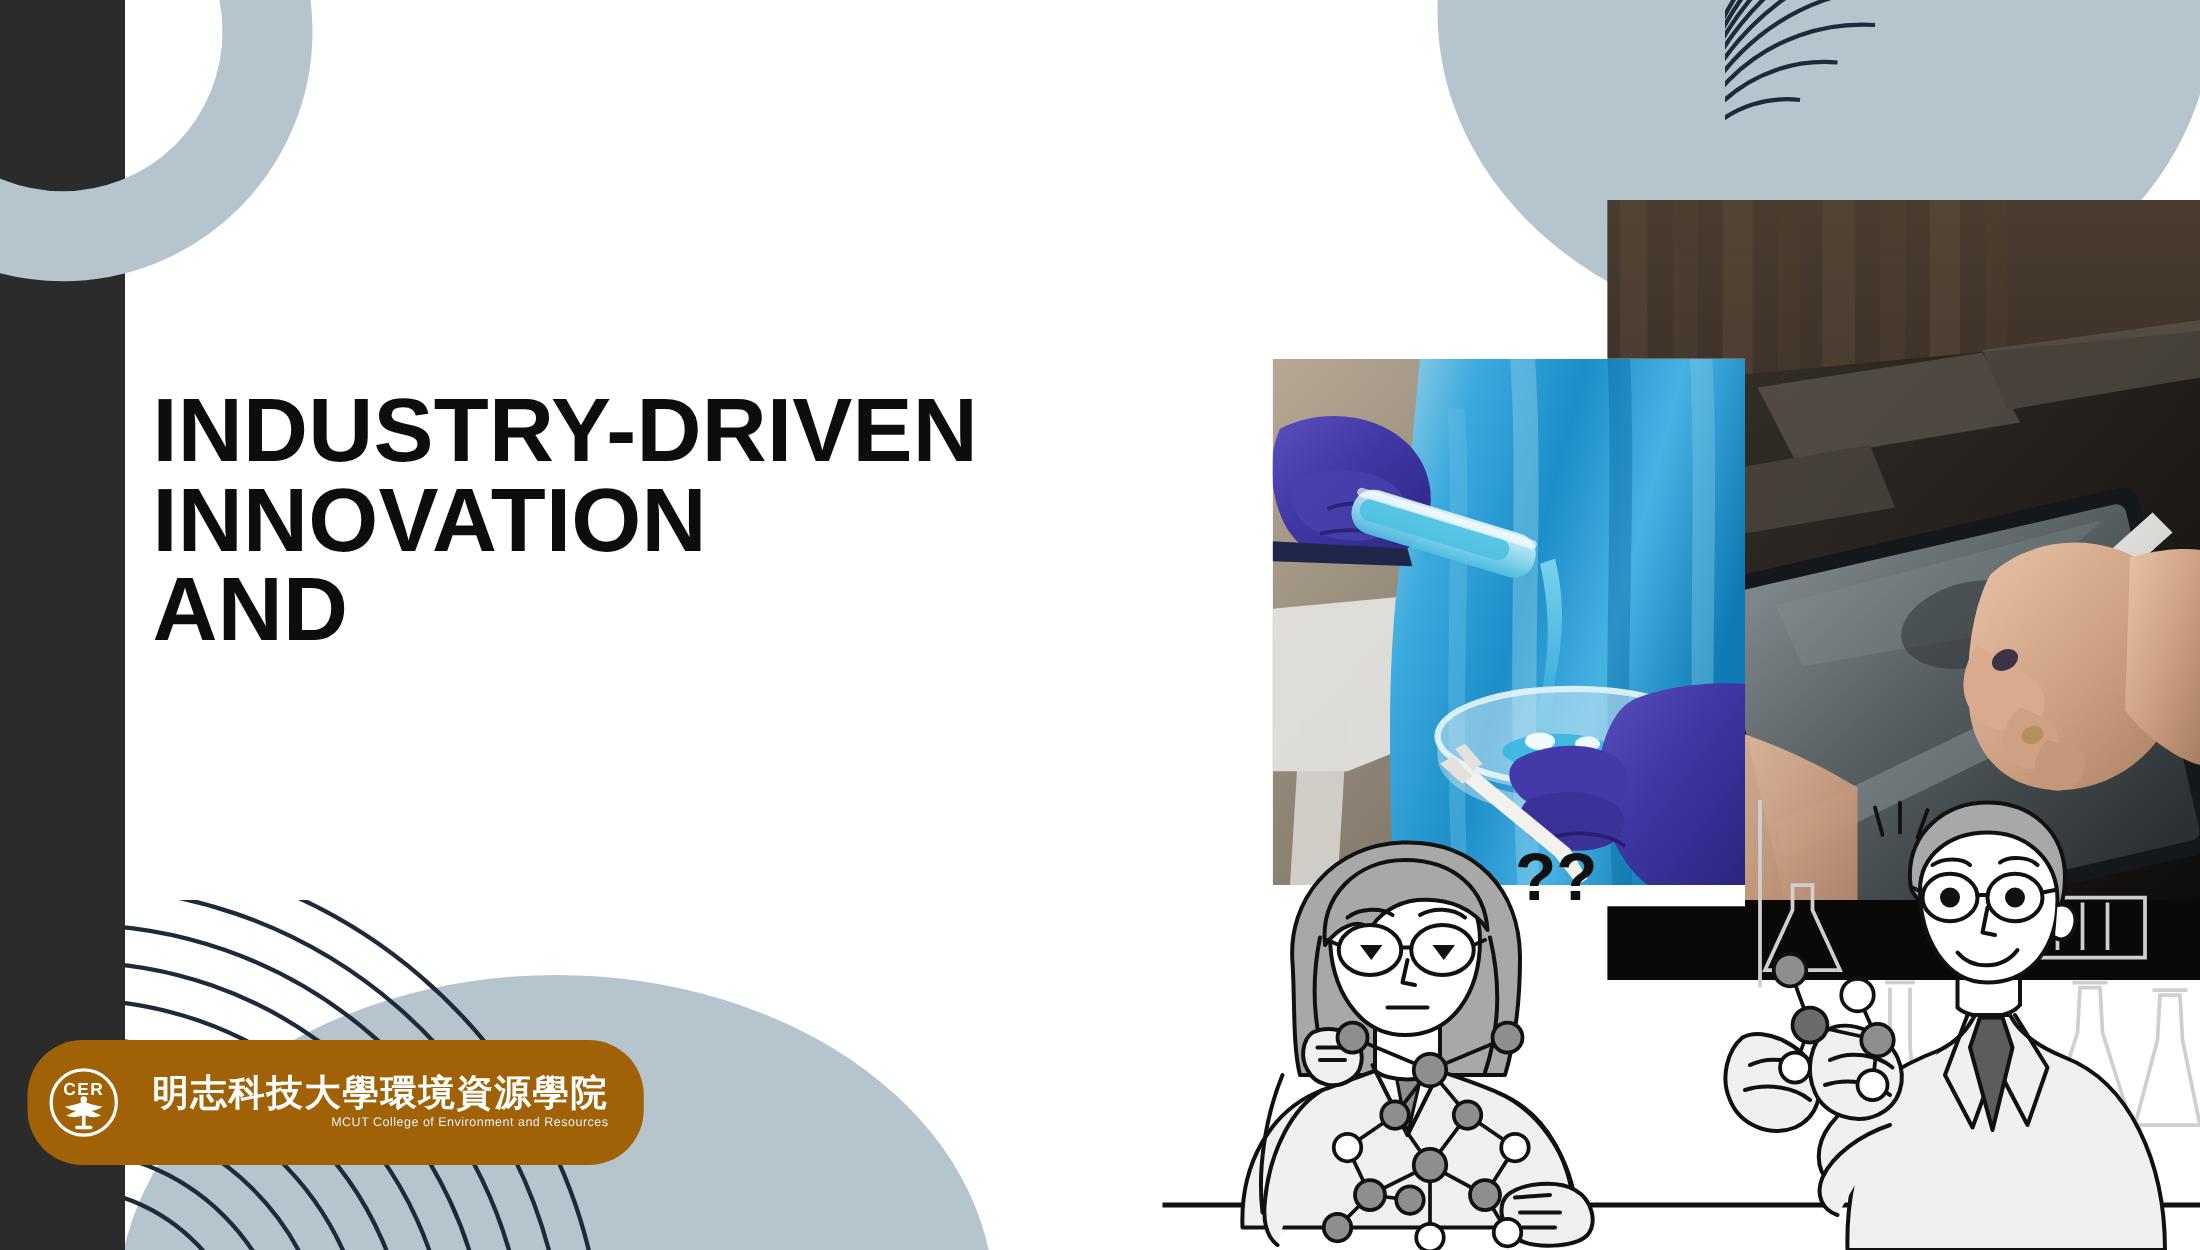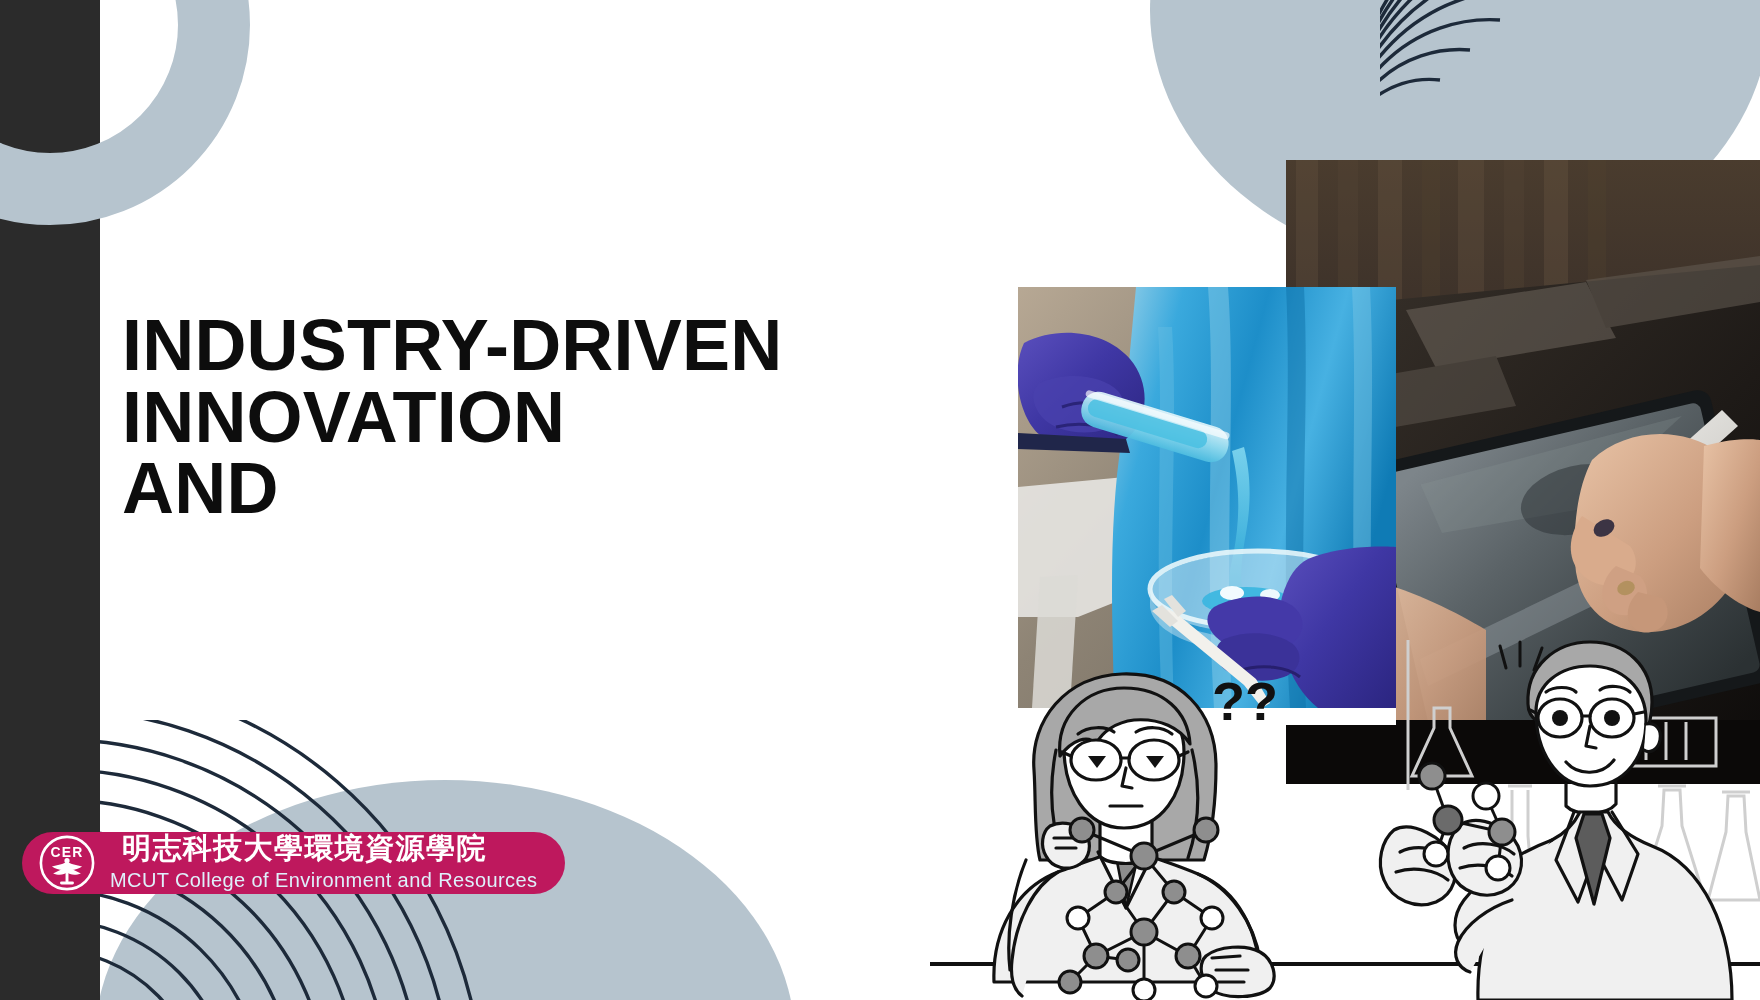--- a/index.html
+++ b/index.html
@@ -47,30 +47,30 @@
 
   .ph{position:absolute;inset:0;}
 
   
   #illo-left{position:absolute;left:930px;top:660px;width:420px;height:340px;z-index:14;}
   #illo-right{position:absolute;left:1360px;top:600px;width:400px;height:400px;z-index:14;}
   #table-line{position:absolute;left:930px;top:962px;width:830px;height:4px;background:#111;z-index:13;}
   .illo svg{display:block;width:100%;height:100%;}
 
   
-  #logo-badge{position:absolute;left:22px;top:832px;height:62px;z-index:20;
-     background:#be185d;border-radius:44px;display:flex;align-items:center;
+  #logo-badge{position:absolute;left:22px;top:832px;height:100px;z-index:20;
+     background:#a16207;border-radius:44px;display:flex;align-items:center;
      padding:0 28px 0 16px;box-sizing:border-box;}
   #logo-emblem{width:58px;height:58px;flex:0 0 58px;margin-right:14px;}
   #logo-emblem svg{display:block;width:100%;height:100%;}
   #logo-text{display:flex;flex-direction:column;justify-content:center;}
   #logo-cn{color:#ffffff;font-size:29px;font-weight:bold;letter-spacing:1.4px;line-height:1.08;
            font-family:"DejaVu Sans","Liberation Sans",sans-serif;margin-left:12px;}
-  #logo-en{color:#dff0fb;font-size:20px;letter-spacing:0.4px;line-height:1.3;margin-top:2px;
-           text-align:center;}
+  #logo-en{color:#dff0fb;font-size:10px;letter-spacing:0.4px;line-height:1.3;margin-top:2px;
+           text-align:right;}
 </style>
 </head>
 <body>
 
 <div id="slide">
 
   <div class="deco" id="tr-ellipse"></div>
 
   <div class="arcs" id="tr-arcs">
     <svg viewBox="0 0 420 300" preserveAspectRatio="none">

